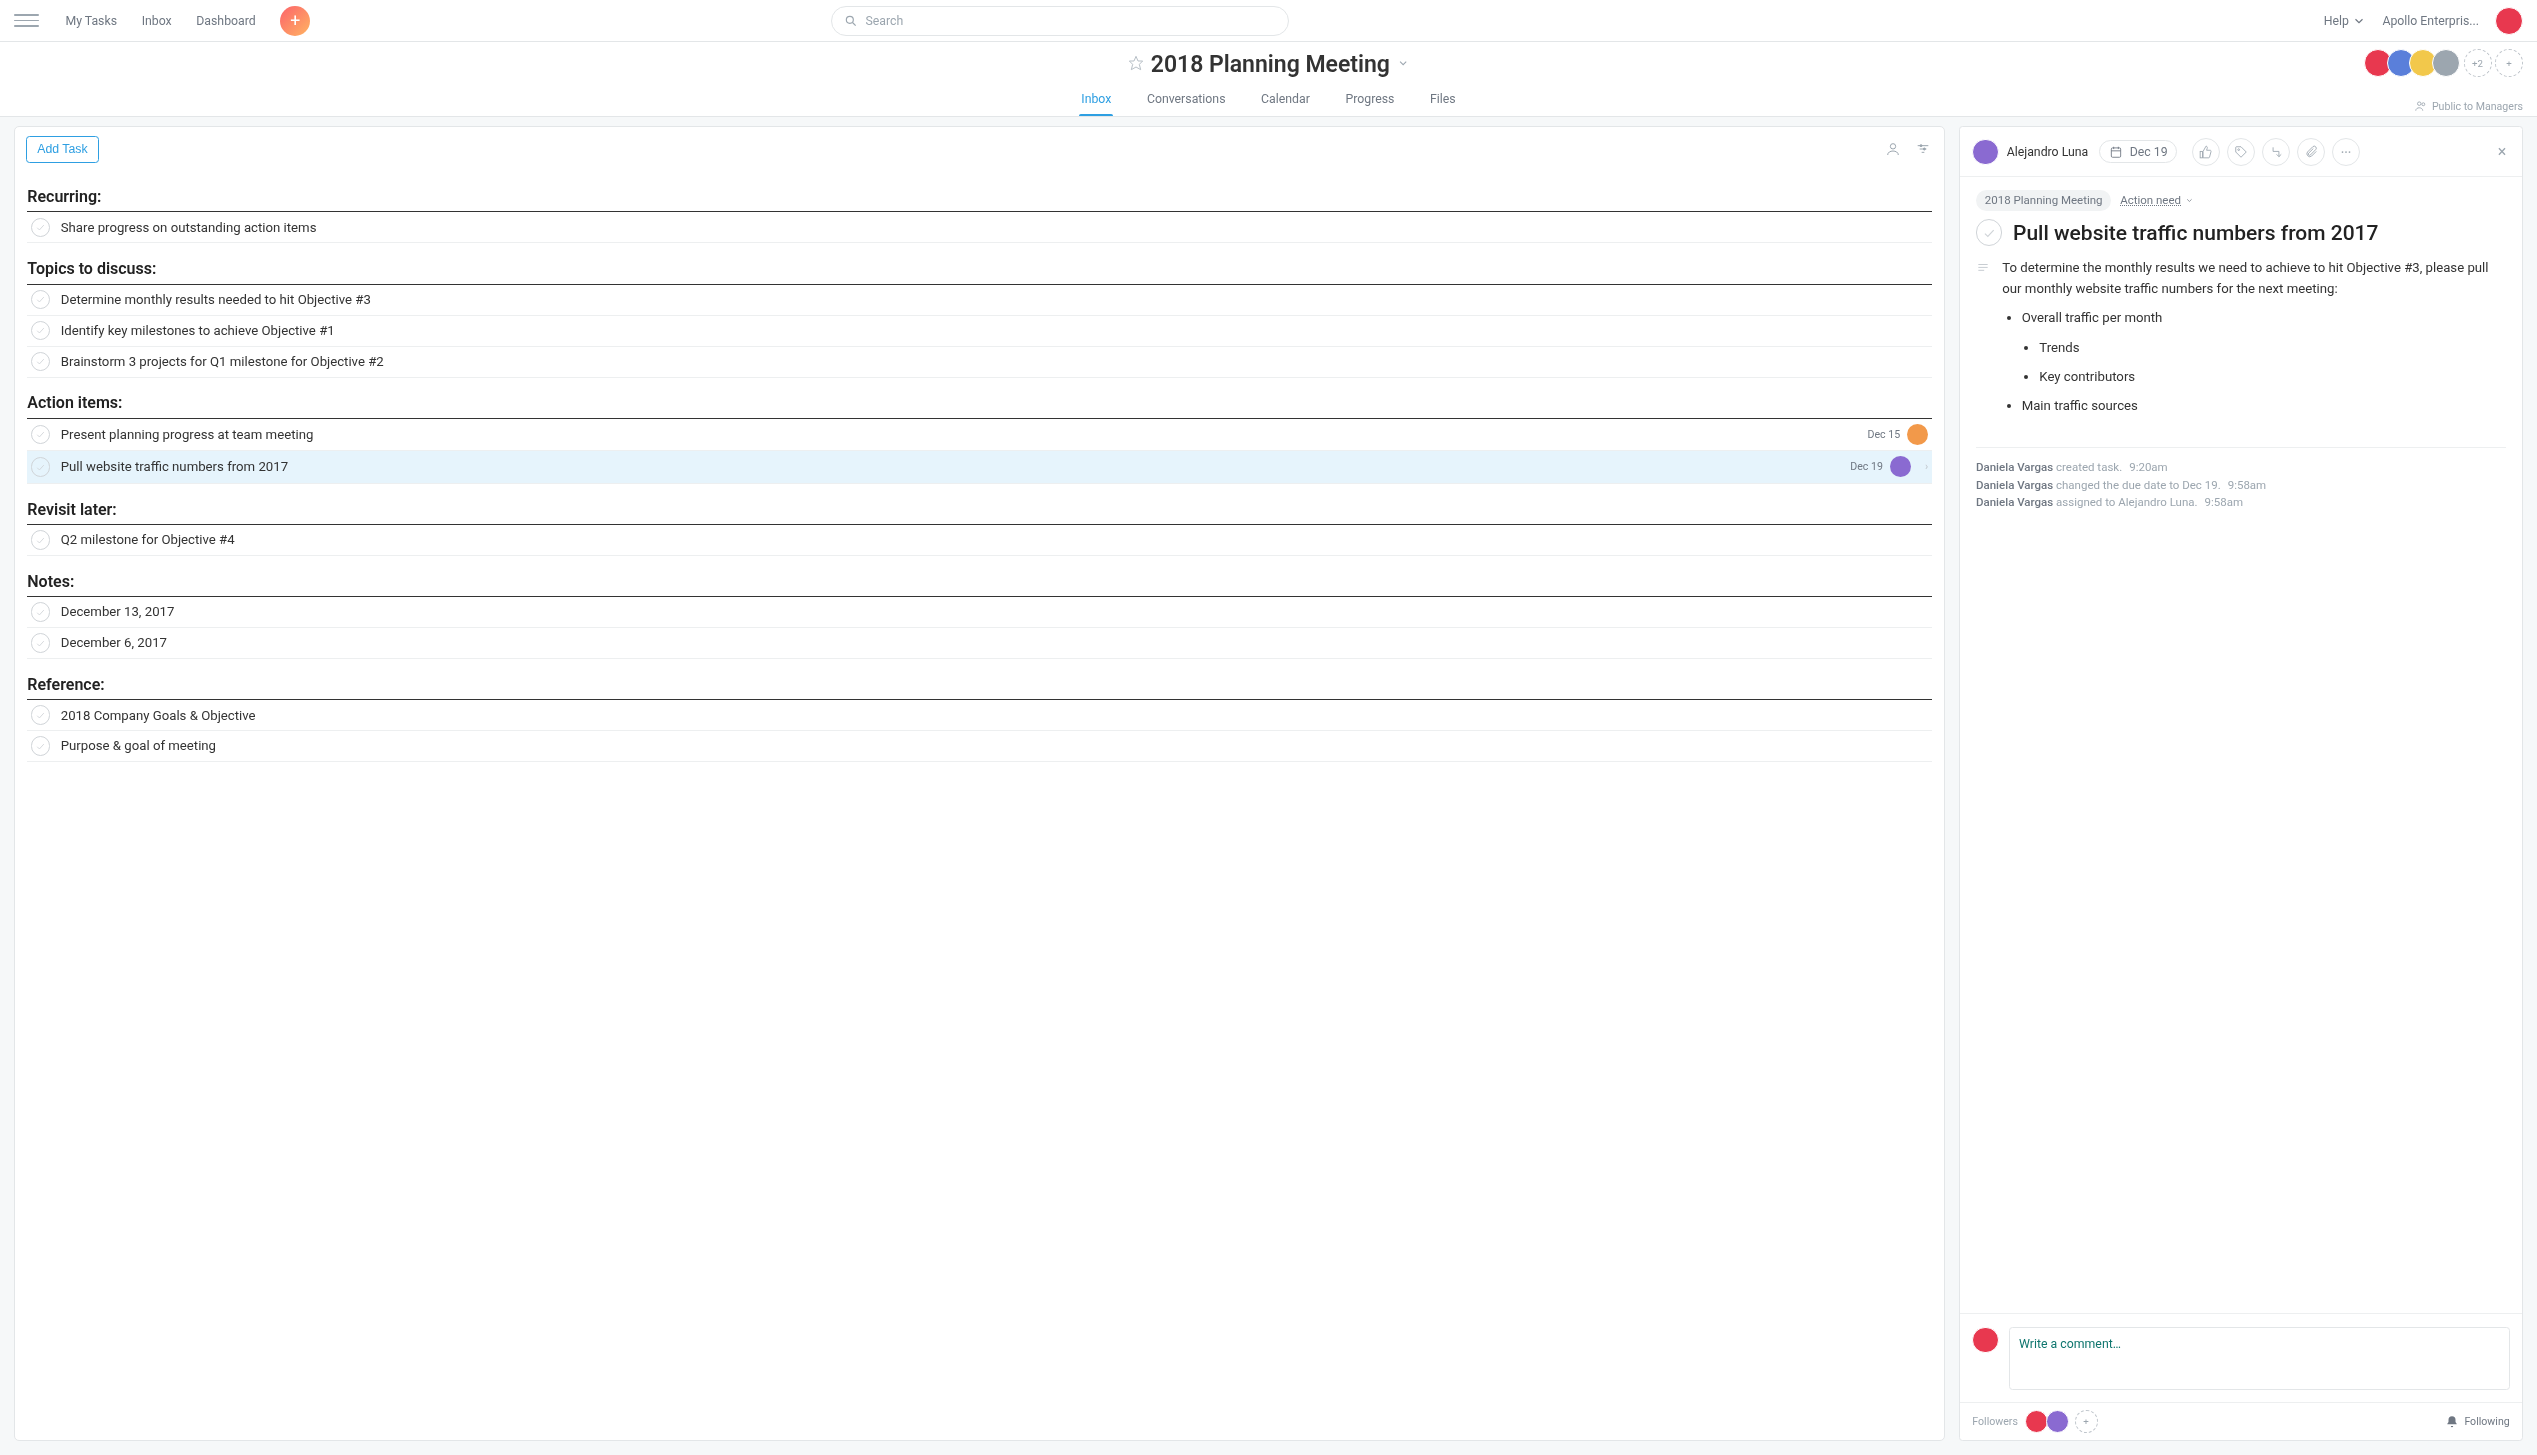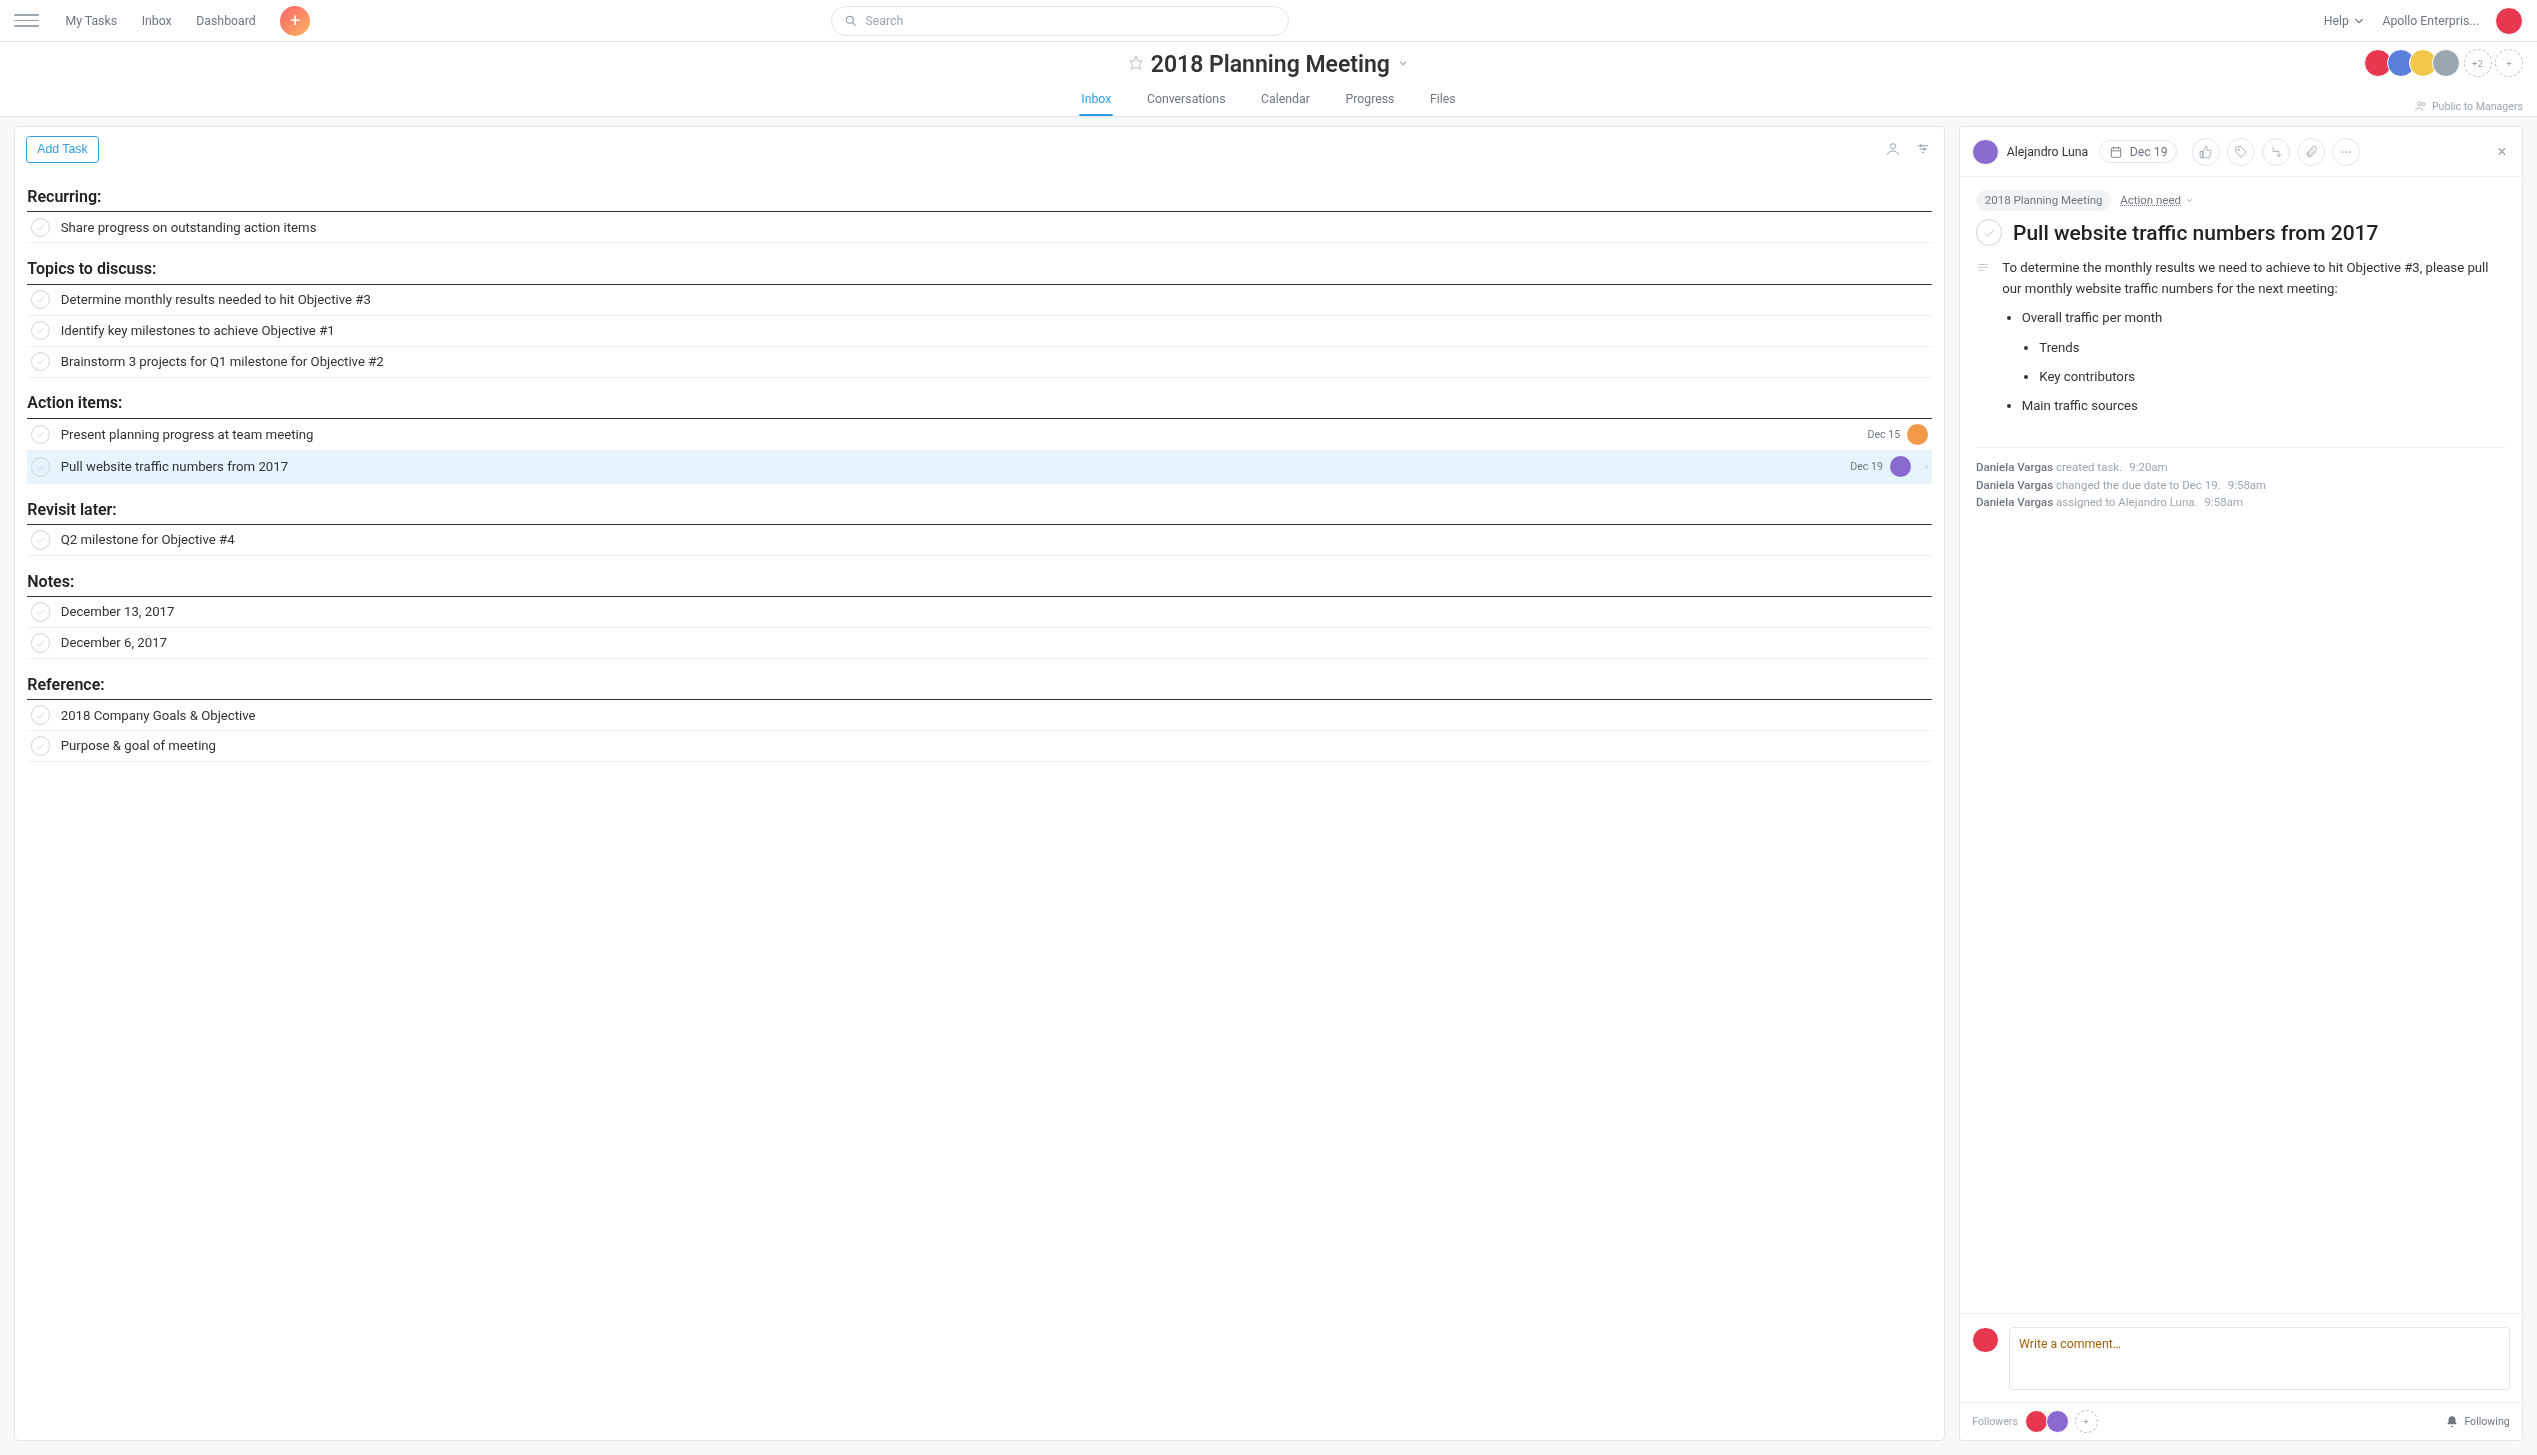--- a/index.html
+++ b/index.html
@@ -71,21 +71,21 @@
   .desc-icon { color:#c0c6cc; padding-top:2.6px; flex-shrink:0; }
   .bullets { padding-left:19.4px; margin-top:5.3px; }
   .bullets li { list-style:disc; margin:9px 0; }
   .bullets .sub { margin-left:17.6px; }
   .activity { border-top:0.9px solid #edeff0; padding-top:12.3px; font-size:11.5px; color:#9ca6af; }
   .activity-row { margin-bottom:3.5px; }
   .activity-row b { color:#6f7782; font-weight:500; }
   .activity-time { margin-left:7px; }
 
   .comment-area { border-top:0.9px solid #edeff0; padding:12.3px; display:flex; gap:10.6px; }
-  .comment-box { flex:1; border:0.9px solid #e3e6e8; border-radius:3.5px; padding:8.8px; color:#a16207; min-height:63px; cursor:text; }
+  .comment-box { flex:1; border:0.9px solid #e3e6e8; border-radius:3.5px; padding:8.8px; color:#0f766e; min-height:63px; cursor:text; }
 
   .detail-footer { border-top:0.9px solid #edeff0; padding:7px 12.3px; display:flex; align-items:center; font-size:10.6px; color:#9ca6af; gap:7px; }
   .followers { display:flex; align-items:center; gap:1.8px; }
   .following { margin-left:auto; display:flex; align-items:center; gap:5.3px; color:#6f7782; cursor:pointer; }
   .smicon { width:14px; height:14px; }
 
   
   .av-red { background:#e8384f; }
   .av-blue { background:#5a7fda; }
   .av-purple { background:#8a6ad1; }

